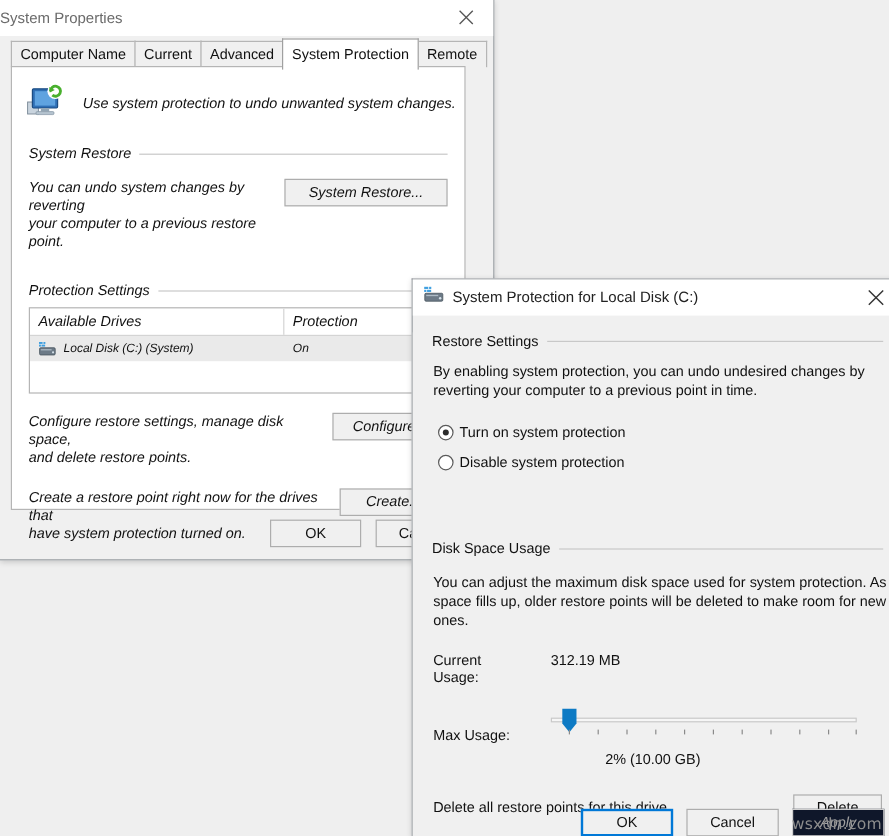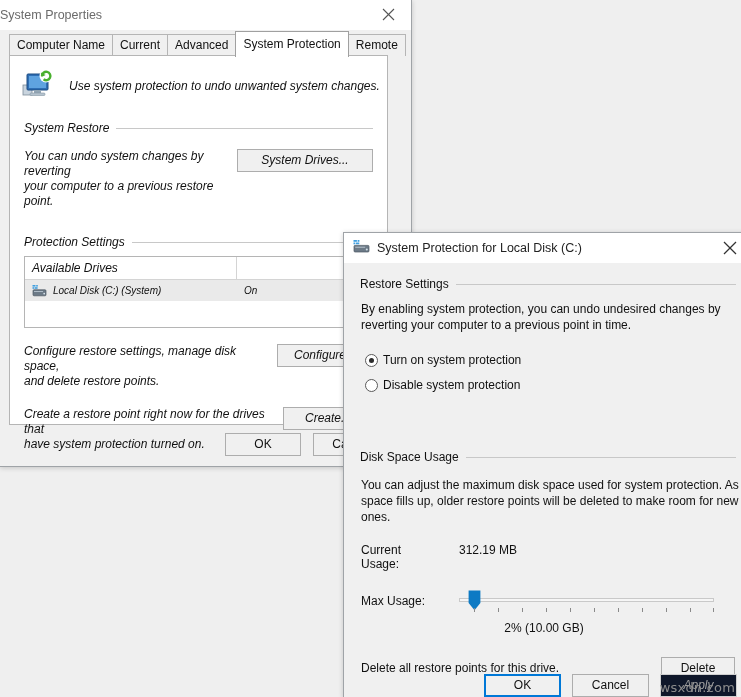--- a/index.html
+++ b/index.html
@@ -59,21 +59,21 @@
     width: 411px;
     height: 466px;
     border-top: none;
     border-left: none;
   }
   .tabstrip {
     position: relative;
     height: 22px;
     margin: 4px 0 0 9px;
     display: flex;
-    align-items: center;
+    align-items: flex-start;
   }
   .tab {
     font-size: 12px;
     color: #111;
     padding: 3px 7px 3px 7px;
     border: 1px solid #b5b5b5;
     border-bottom: none;
     background: #f0f0f0;
     margin-right: -1px;
     height: 15px;
@@ -271,21 +271,21 @@
     color: #111;
   }
   .kv .k { width: 80px; }
   .kv .v { margin-left: 18px; }
 
   .slider-row {
     display: flex;
     align-items: flex-start;
     margin: 18px 0 0 17px;
   }
-  .slider-row .k { width: 80px; font-size: 12px; color:#111; padding-top: 5px;}
+  .slider-row .k { width: 80px; font-size: 12px; color:#111; padding-top: 5px; margin-top: 12px;}
   .slider-wrap {
     position: relative;
     width: 255px;
     margin-left: 18px;
     height: 26px;
   }
   .slider-track {
     position: absolute;
     left: 0; top: 9px;
     width: 255px;
@@ -391,33 +391,34 @@
       <div class="group">
         <div class="group-title">
           <span>System Restore</span>
           <span class="line"></span>
         </div>
         <div class="twocol">
           <div class="txt rowtext">
             <div>You can undo system changes by reverting</div>
             <div>your computer to a previous restore point.</div>
           </div>
-          <div class="btn" style="width:139px;">System Drives...</div>
+          <div class="btn" style="width:139px;">System Restore...</div>
         </div>
       </div>
 
       <div class="group" style="margin-top:26px;">
         <div class="group-title">
           <span>Protection Settings</span>
           <span class="line"></span>
         </div>
 
         <div class="drivelist">
           <div class="dl-head">
             <div class="col c1">Available Drives</div>
+            <div class="col c2">Protection</div>
           </div>
           <div class="dl-row">
             <div class="cell c1">
               <svg width="15" height="13" viewBox="0 0 15 13">
                 <rect x="0.5" y="1" width="3" height="1.6" fill="#3f9fe0"></rect>
                 <rect x="4.2" y="1" width="1.6" height="1.6" fill="#3f9fe0"></rect>
                 <rect x="0.5" y="3.2" width="1.6" height="1.6" fill="#3f9fe0"></rect>
                 <rect x="2.6" y="3.2" width="3" height="1.6" fill="#3f9fe0"></rect>
                 <rect x="1" y="5.8" width="13" height="6" rx="1" fill="#6c7a87" stroke="#4c5862" stroke-width="0.7"></rect>
                 <rect x="2" y="7" width="9" height="1" fill="#aebbc6"></rect>

